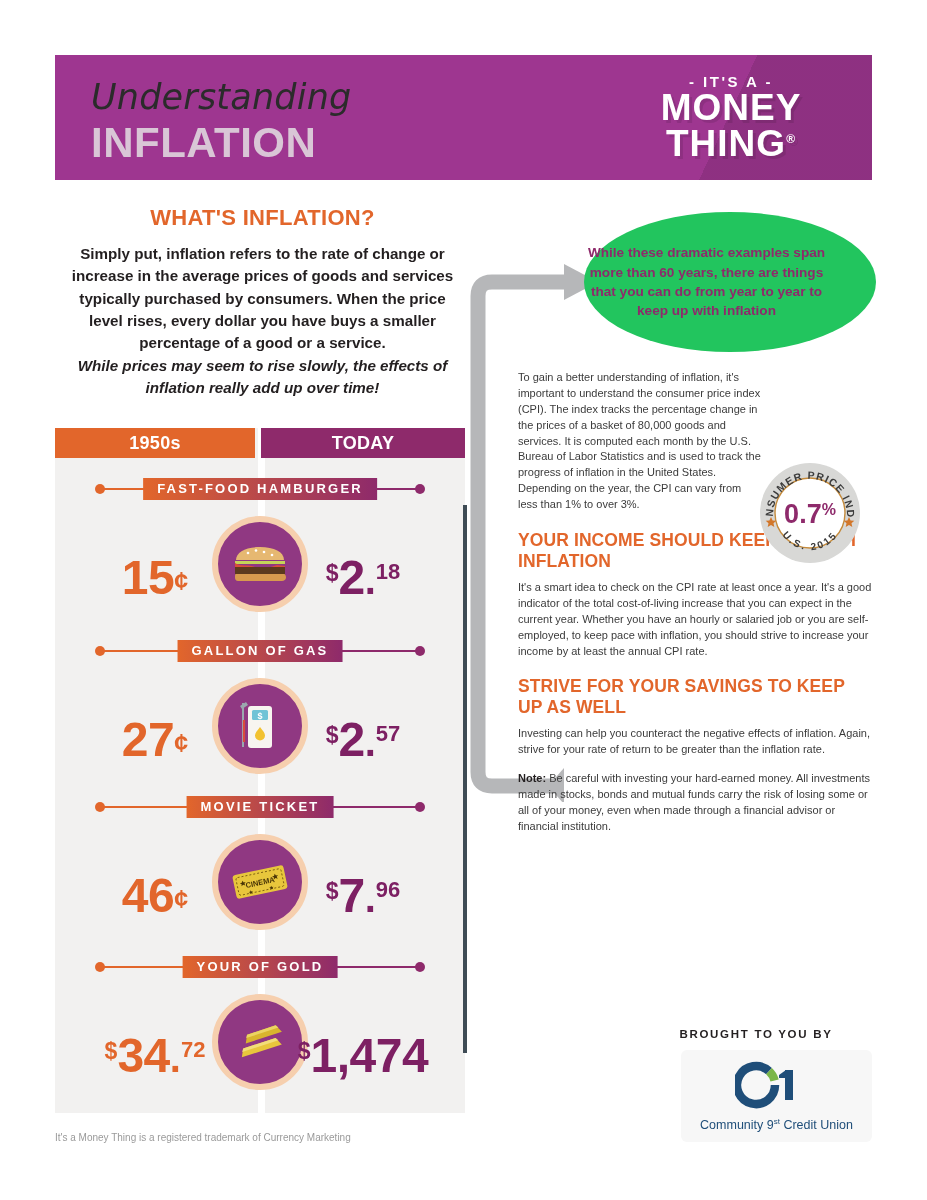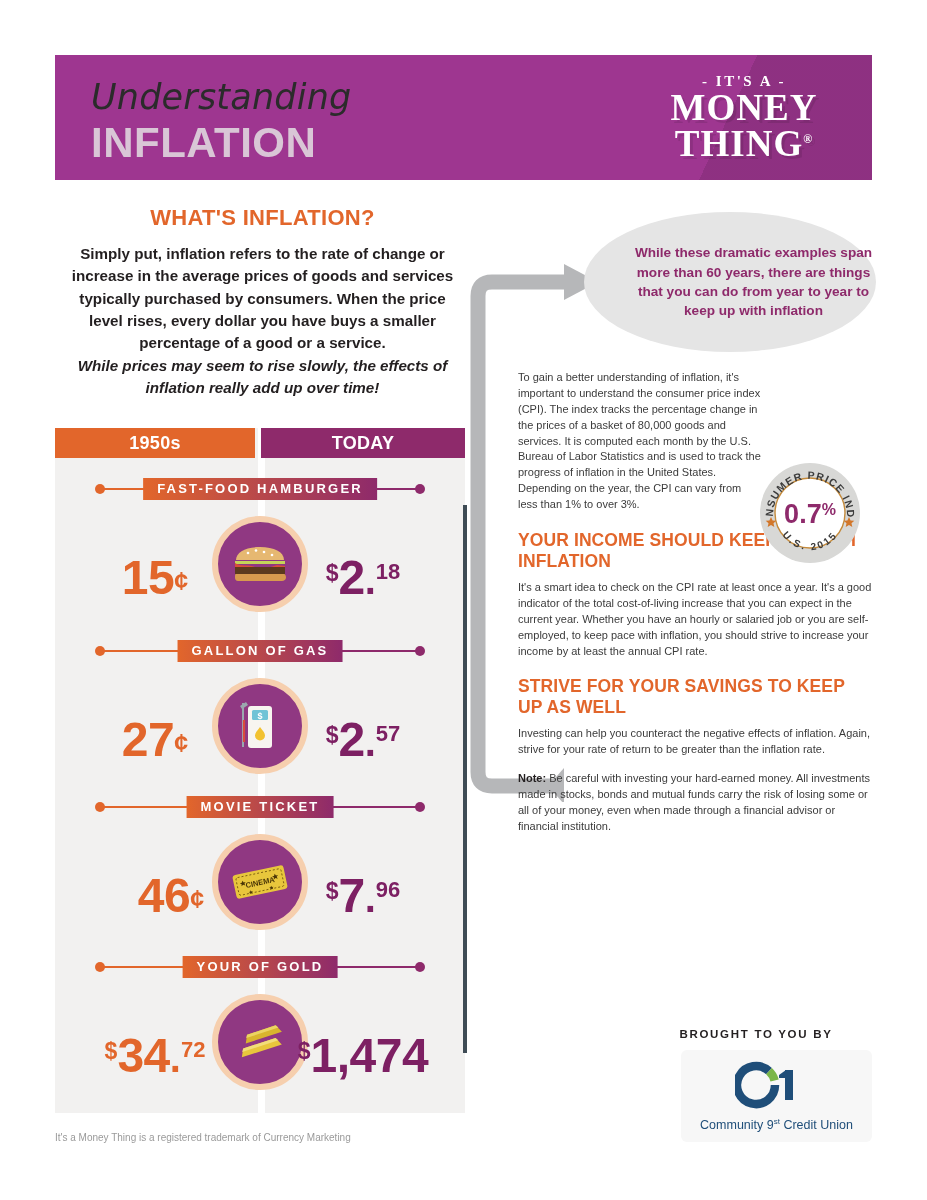--- a/index.html
+++ b/index.html
@@ -24,23 +24,22 @@
     position:absolute; left: 36px; top: 22px;
     font-family: "DejaVu Sans", sans-serif;
     font-style: italic; font-size: 35px; color:#2b2b2b; font-weight:400;
     letter-spacing:0.2px;
   }
   .banner-title-2 {
     position:absolute; left: 36px; top: 64px;
     font-size: 42px; font-weight:bold; color:#d9c6d6; letter-spacing:0.5px;
   }
   .logo-block {
-    position:absolute; right: 28px; top: 18px; width: 200px; text-align:center;
+    position:absolute; right: 41px; top: 18px; width: 200px; text-align:center;
     color:#fff;
-    font-family:Liberation Serif, serif;
   }
   .logo-its { font-size: 15px; font-weight:bold; letter-spacing:2.5px; }
   .logo-money { font-size: 37px; font-weight:bold; line-height:0.95; letter-spacing:1px;
     text-shadow: 3px 3px 0 rgba(0,0,0,0.10); }
   .logo-thing { font-size: 37px; font-weight:bold; line-height:1.0; letter-spacing:1px;
     text-shadow: 3px 3px 0 rgba(0,0,0,0.10); }
   .logo-thing sup { font-size: 12px; vertical-align: super; }
 
   
   .left-col { position:absolute; left:55px; top:205px; width:415px; }
@@ -114,22 +113,22 @@
   .price.new { color:#7D2063; left:206px; width:204px; text-align:center; }
   .price .big { font-size: 48px; letter-spacing:-0.5px; }
   .price .cents { font-size: 25px; vertical-align: 4px; }
   .price .dollar { font-size: 23px; vertical-align: 13px; }
   .price .sup { font-size: 22px; vertical-align: 15px; }
   .price .dot { font-size: 40px; }
 
   
   .bubble {
     position:absolute; left:584px; top:212px; width:292px; height:140px;
-    background:#e5e5e5; border-radius:50%;
-    display:flex; align-items:center; justify-content:flex-end;
+    background:#22c55e; border-radius:50%;
+    display:flex; align-items:center; justify-content:flex-start;
   }
   .bubble-text {
     color:#8E2A6B; font-size:13.6px; font-weight:bold; line-height:1.42;
     text-align:center; width:245px;
   }
   .arrow-connector { position:absolute; left:452px; top:262px; }
 
   .right-col { position:absolute; left:518px; top:370px; width:355px; }
   .body-p { font-size:11px; line-height:1.445; color:#3b3b3b; }
   .body-p b { color:#231f20; }
@@ -258,21 +257,21 @@
           <rect x="5" y="10" width="52" height="24" rx="3" fill="#E8C63C"></rect>
           <rect x="8" y="13" width="46" height="18" rx="2" fill="none" stroke="#7a5c10" stroke-width="0.9" stroke-dasharray="2 2"></rect>
           <text x="31" y="25" font-size="7.5" font-weight="bold" fill="#4a3607" text-anchor="middle" font-family="Liberation Sans, sans-serif">CINEMA</text>
           <path d="M14 17l1 2h2l-1.6 1.4.6 2-2-1.2-2 1.2.6-2L11 19h2z" fill="#4a3607"></path>
           <path d="M47 17l1 2h2l-1.6 1.4.6 2-2-1.2-2 1.2.6-2L44 19h2z" fill="#4a3607"></path>
           <path d="M20 28l.7 1.4h1.5l-1.2 1 .5 1.5-1.5-.9-1.5.9.5-1.5-1.2-1h1.5z" fill="#4a3607"></path>
           <path d="M41 28l.7 1.4h1.5l-1.2 1 .5 1.5-1.5-.9-1.5.9.5-1.5-1.2-1h1.5z" fill="#4a3607"></path>
         </g>
       </svg>
     </div>
-    <div class="price old" style="top:440px;margin-left:16px;">
+    <div class="price old" style="top:440px;">
       <span class="big">46</span><span class="cents">¢</span>
     </div>
     <div class="price new" style="top:440px;">
       <span class="dollar">$</span><span class="big">7</span><span class="dot">.</span><span class="sup">96</span>
     </div>
 
     <div class="item-label-row" style="top:528px;">
       <div class="lbl-line" style="left:45px; width:168px;"></div>
       <div class="lbl-line right" style="right:45px; width:168px;"></div>
       <div class="lbl-dot left"></div>

